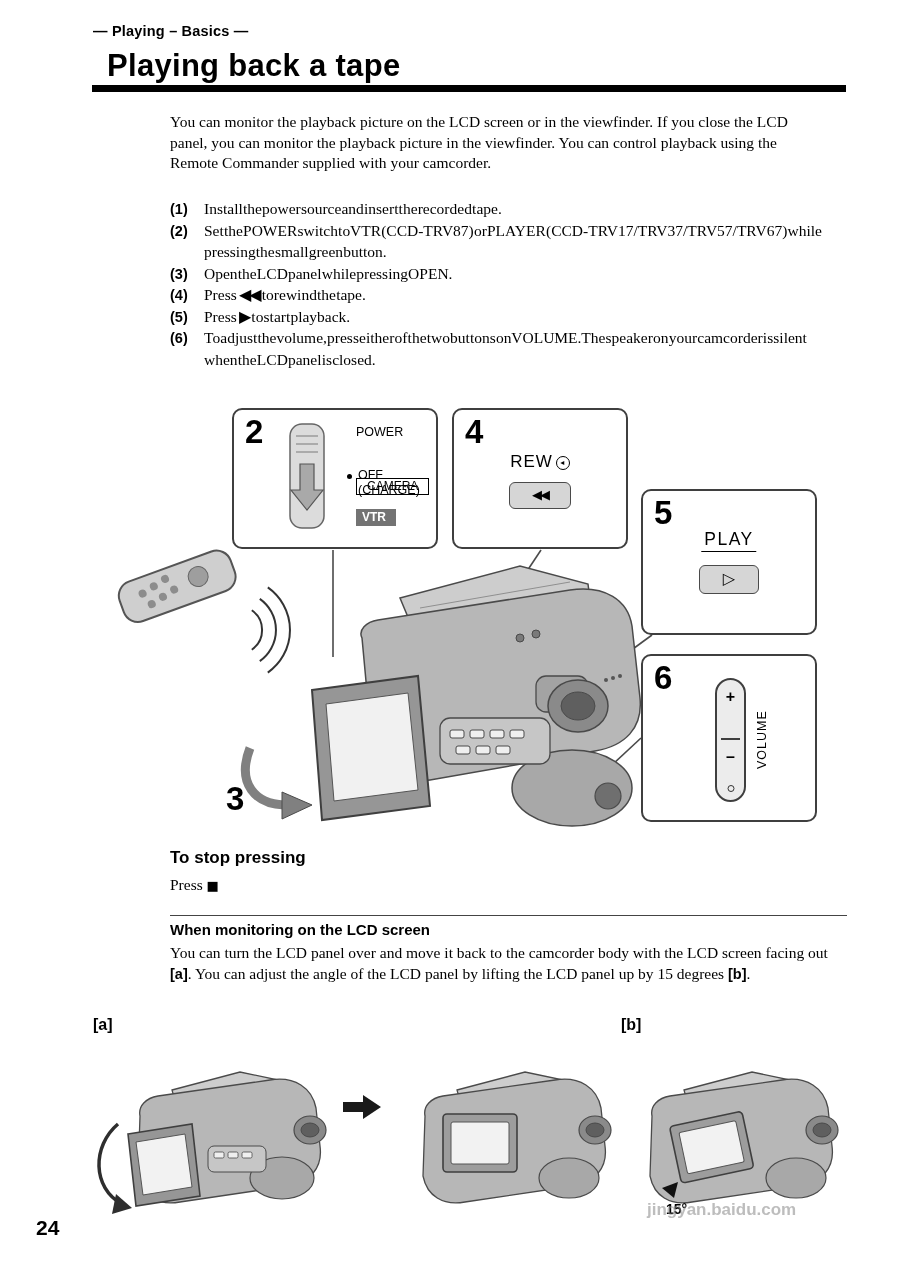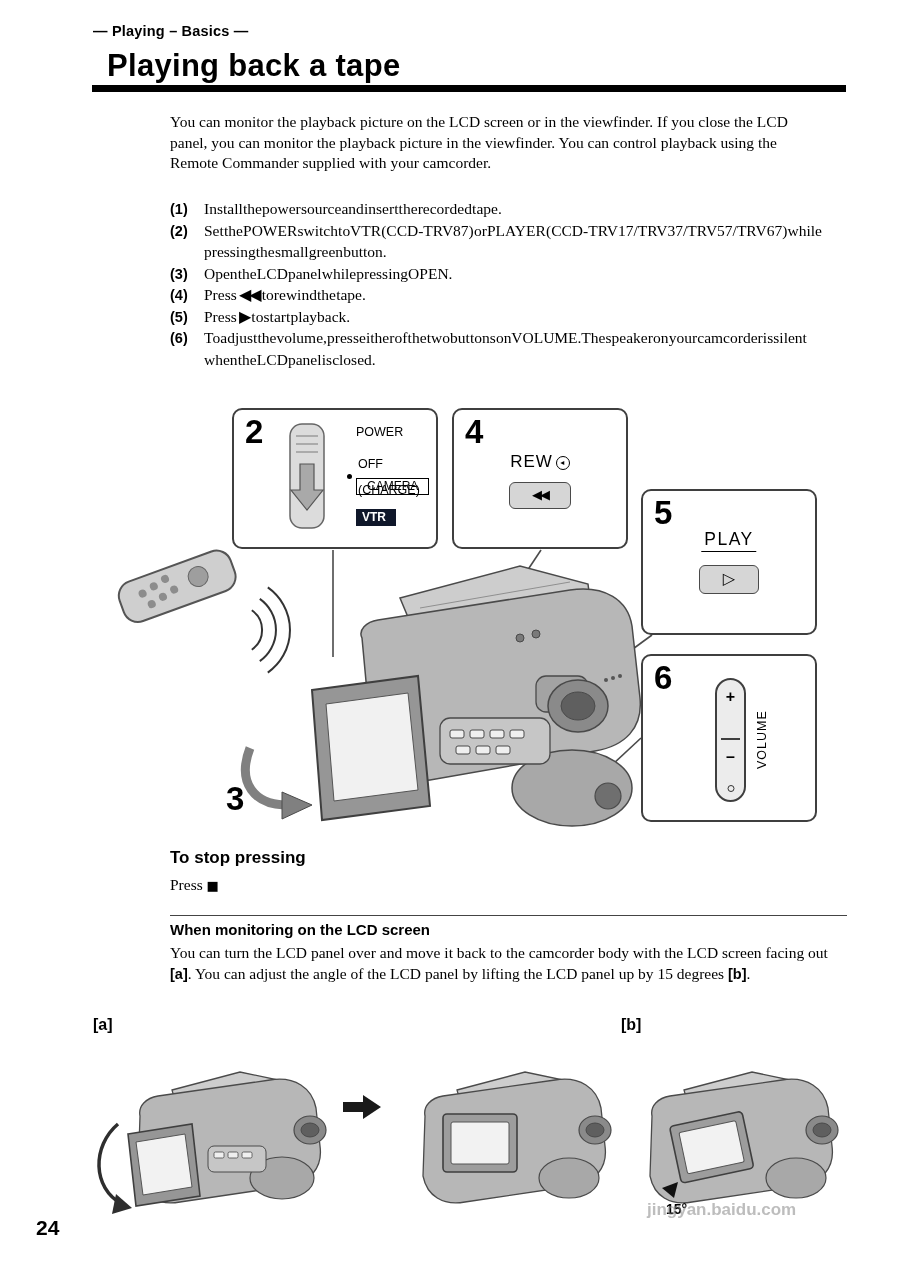--- a/index.html
+++ b/index.html
@@ -41,24 +41,24 @@
   .bignum { font:bold 33px "Liberation Sans", sans-serif; }
   .cbox .bignum { position:absolute; left:11px; top:3px; }
   .n3 { position:absolute; left:226px; top:780px; z-index:3; }
 
   
   .power-svg { position:absolute; left:40px; top:8px; }
   .b2-power  { position:absolute; left:122px; top:15px;  font:12.5px "Liberation Sans", sans-serif; }
   .b2-camera { position:absolute; left:122px; top:35px;  font:12px "Liberation Sans", sans-serif;
                border:1.5px solid #000; padding:0 10px 1px;margin-top:33px; }
   .b2-dot    { position:absolute; left:113px; top:64px; width:5px; height:5px; border-radius:50%; background:#000; }
-  .b2-off    { position:absolute; left:124px; top:47px;  font:12.5px "Liberation Sans", sans-serif; }
+  .b2-off    { position:absolute; left:124px; top:58px;  font:12.5px "Liberation Sans", sans-serif; }
   .b2-charge { position:absolute; left:124px; top:73px;  font:12.5px "Liberation Sans", sans-serif; }
   .b2-vtr    { position:absolute; left:122px; top:99px;  font:bold 12px "Liberation Sans", sans-serif;
-               background:#0f172a; color:#fff; padding:1px 10px 2px 6px; }
+               background:#737373; color:#fff; padding:1px 10px 2px 6px; }
 
   
   .b4-rew { position:absolute; left:0; right:0; top:42px; text-align:center;
     font:17px "Liberation Sans", sans-serif; letter-spacing:1px; }
   .mini-rew { display:inline-block; width:14px; height:14px; border:1.3px solid #000;
     border-radius:50%; font:8px/12px "DejaVu Sans", sans-serif; text-align:center;
     vertical-align:2px; margin-left:3px; }
   .gray-btn { position:absolute; left:50%; transform:translateX(-50%);
     background:#d6d6d6; border:1.8px solid #4a4a4a; border-radius:6px;
     text-align:center; font-family:"DejaVu Sans", sans-serif; }

